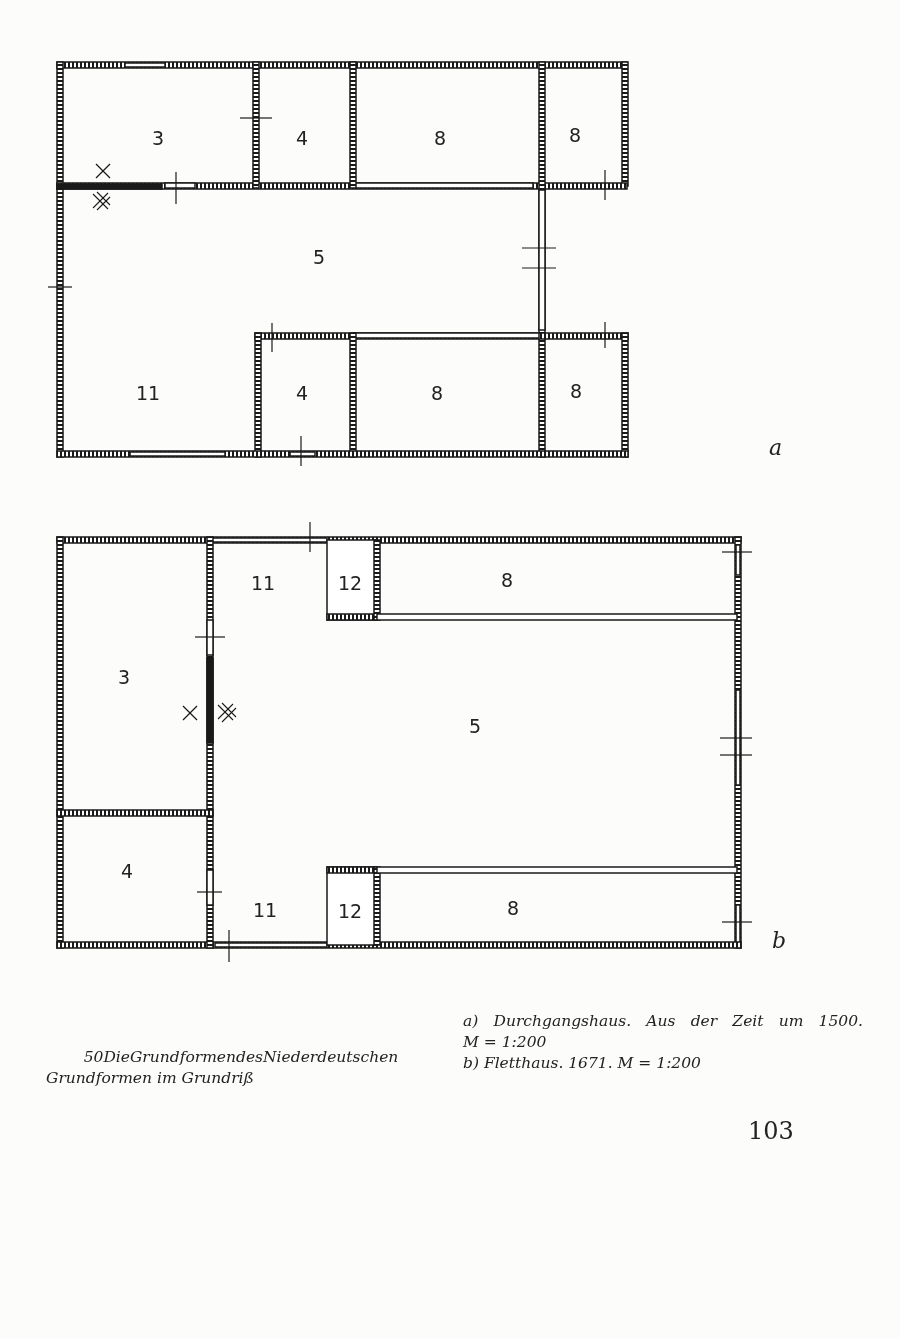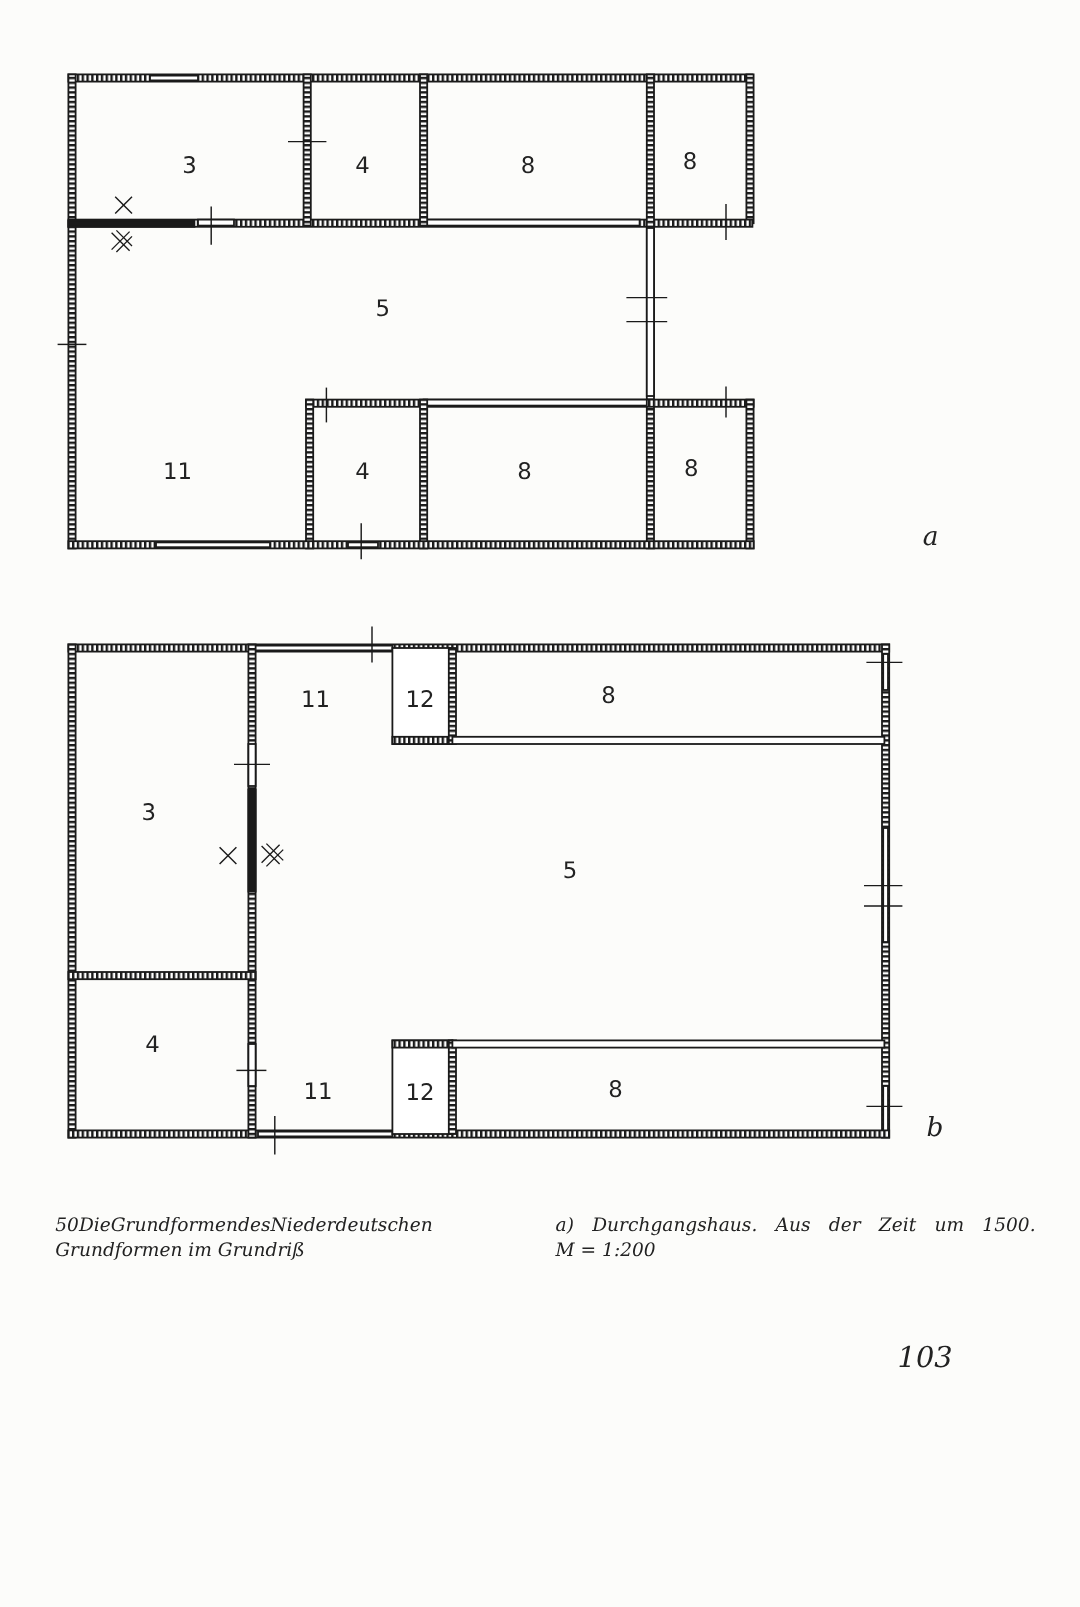--- a/index.html
+++ b/index.html
@@ -2,24 +2,24 @@
 <html><head>
 <meta charset="utf-8">
 <style>
   html, body { margin: 0; padding: 0; background: #fbfbf9; }
   .page { position: relative; width: 900px; height: 1339px; background: #fcfcfa; overflow: hidden; font-family: "DejaVu Serif", serif; color: #1a1a1a; }
   svg.plan { position: absolute; left: 0; top: 0; }
   .room-label { position: absolute; font-family: "DejaVu Sans", sans-serif; font-size: 19px; color: #222; transform: translate(-50%, -50%); }
   .plan-letter { position: absolute; font-family: "DejaVu Serif", serif; font-style: italic; font-size: 22px; color: #222; }
   .caption { position: absolute; font-family: "DejaVu Serif", serif; font-style: italic; font-size: 15.5px; line-height: 21px; color: #222; }
   .caption-left { left: 46px; top: 1011px; width: 390px; text-align: justify; text-align-last: left; }
-  .caption-left .l1 { display: flex; justify-content: flex-start; }
+  .caption-left .l1 { display: flex; justify-content: center; margin-top: 36px; }
   .caption-right { left: 463px; top: 1011px; width: 400px; }
   .caption-right .l1 { display: flex; justify-content: space-between; }
-  .page-number { position: absolute; left: 748px; top: 1117px; font-family: "DejaVu Serif", serif; font-style: italic; font-size: 24px; color: #222; }
+  .page-number { position: absolute; left: 748px; top: 1117px; font-family: "DejaVu Serif", serif; font-size: 24px; color: #222; }
 </style>
 </head>
 <body>
 
 <div class="page">
 
   <svg class="plan" width="900" height="1000" viewBox="0 0 900 1000">
     <defs>
       <pattern id="hatchH" width="4" height="8" patternUnits="userSpaceOnUse">
         <rect width="4" height="8" fill="#fff"></rect>
@@ -171,16 +171,17 @@
     <div class="l1">
       <span>a)</span>
       <span>Durchgangshaus.</span>
       <span>Aus</span>
       <span>der</span>
       <span>Zeit</span>
       <span>um</span>
       <span>1500.</span>
     </div>
     <div>M = 1:200</div>
+    <div>b) Fletthaus. 1671. M = 1:200</div>
   </div>
 
   <div class="page-number">103</div>
 </div>
 
 </body></html>

